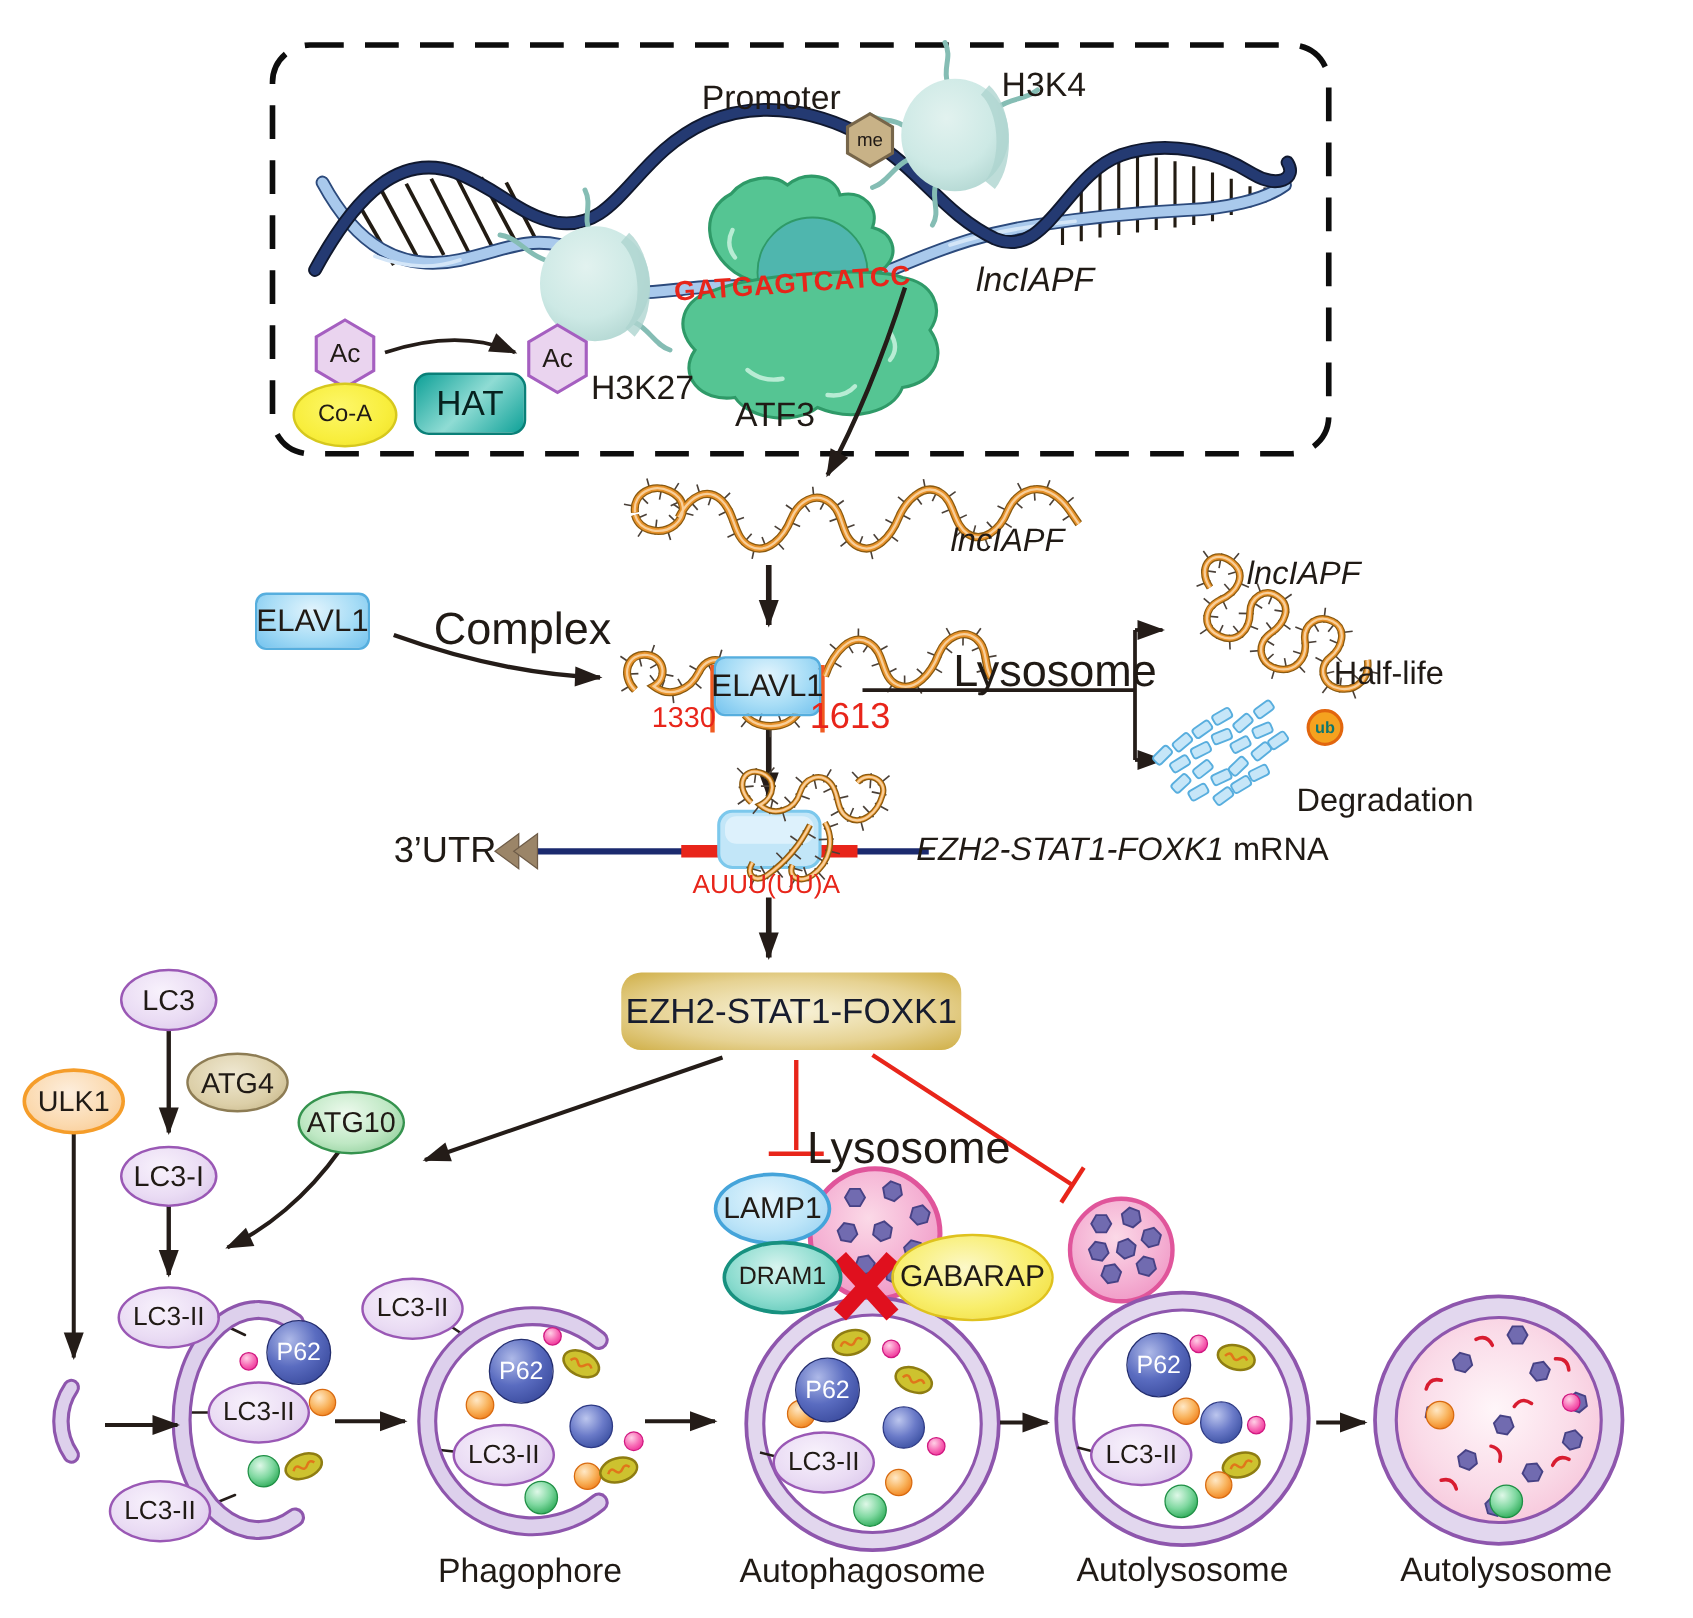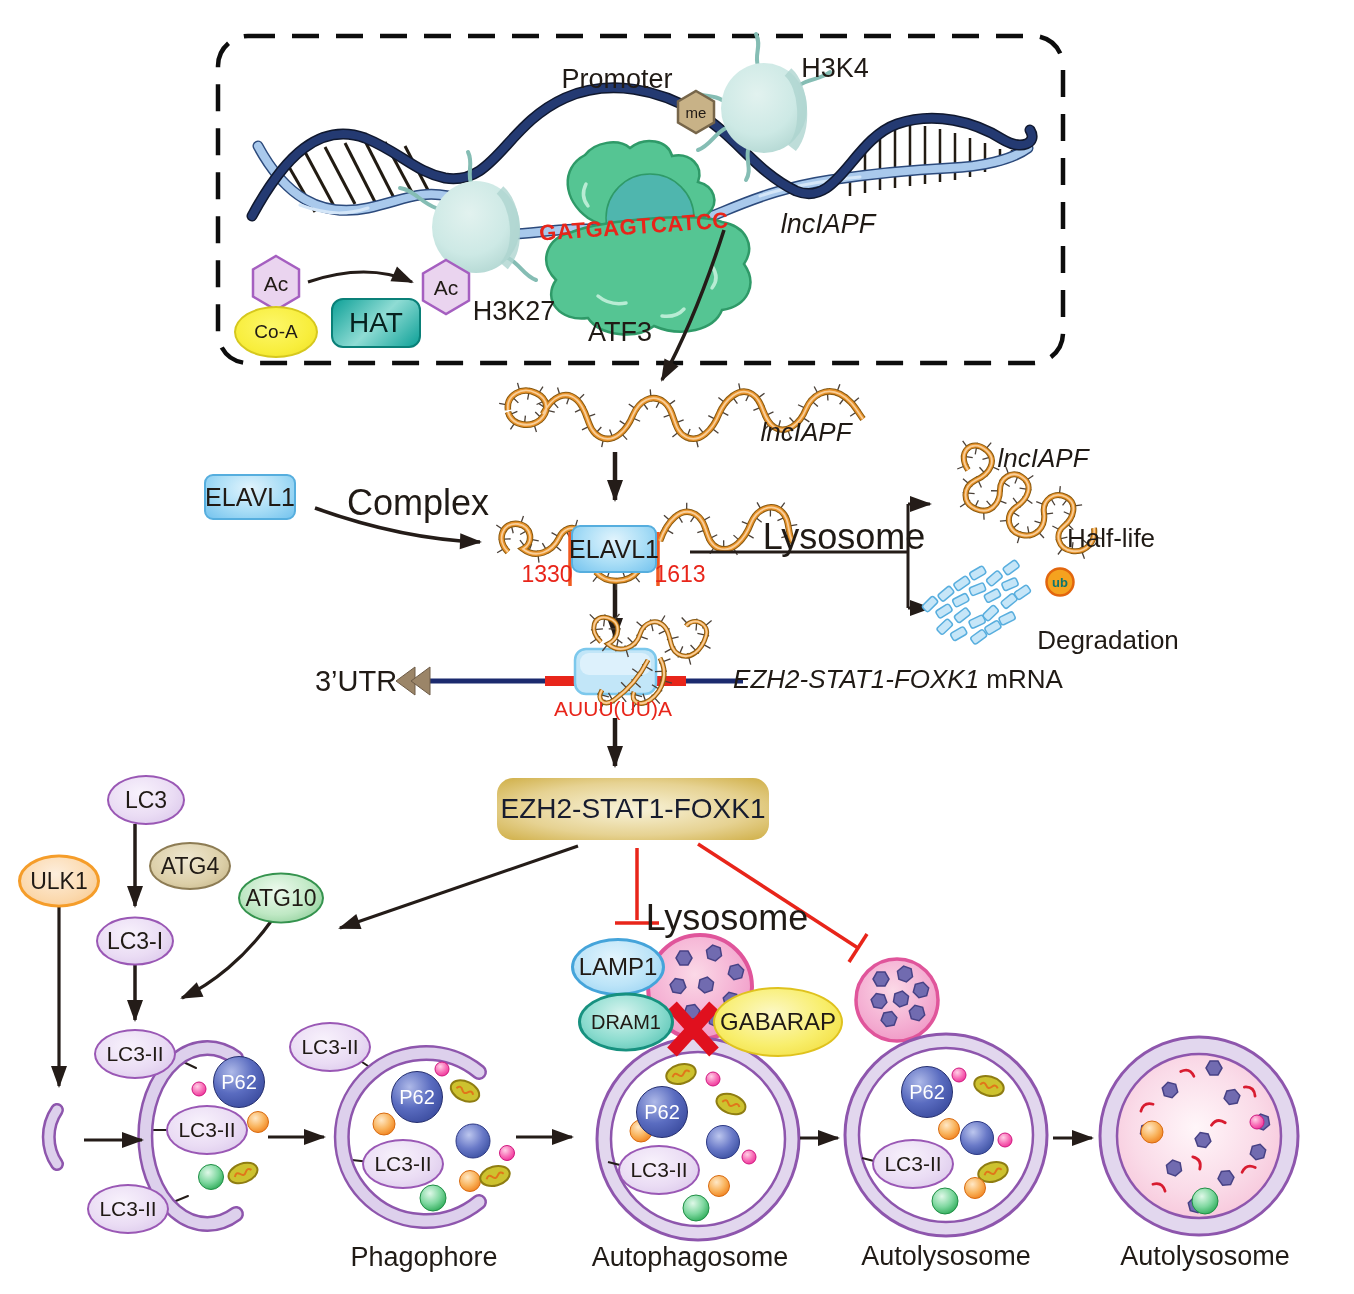--- a/index.html
+++ b/index.html
@@ -643,21 +643,21 @@
 
 <div class="t it lbl26" style="left:806px;top:432px;">lncIAPF</div>
 <div class="box bluebox" style="left:250px;top:497px;width:88px;height:42px;">
   <span>ELAVL1</span>
     </div>
 <div class="t lbl28" style="left:418px;top:503px;">Complex</div>
 <div class="box bluebox" style="left:614px;top:549px;width:82px;height:44px;">
   <span>ELAVL1</span>
     </div>
 <div class="t red" style="left:547px;top:574px;font-size:23px;">1330</div>
-<div class="t red" style="left:680px;top:574px;font-size:23px;">1613</div>
+<div class="t red" style="left:680px;top:574px;font-size:29px;">1613</div>
 <div class="t lbl28" style="left:844px;top:537px;">Lysosome</div>
 <div class="t it lbl26" style="left:1043px;top:458px;">lncIAPF</div>
 <div class="t lbl26" style="left:1111px;top:538px;">Half-life</div>
 <div class="t" style="left:1060px;top:582px;font-size:13px;font-weight:bold;color:#0f766e;">ub</div>
 <div class="t lbl26" style="left:1108px;top:640px;">Degradation</div>
 
 <div class="t" style="left:356px;top:681px;font-size:29px;">3’UTR</div>
 <div class="t red" style="left:613px;top:708px;font-size:21px;">AUUU(UU)A</div>
 <div class="t lbl26" style="left:898px;top:679px;"><span class="it">EZH2-STAT1-FOXK1</span><span> mRNA</span></div>
 
@@ -672,21 +672,21 @@
 <div class="pe teE" style="left:626px;top:1022px;width:90px;height:53px;">
   <span>DRAM1</span>
     </div>
 <div class="pe yeE" style="left:778px;top:1022px;width:126px;height:66px;">
   <span>GABARAP</span>
     </div>
 
 <div class="pe orE" style="left:59px;top:881px;width:76px;height:47px;">
   <span>ULK1</span>
     </div>
-<div class="pe lav" style="left:146px;top:800px;width:74px;height:46px;align-items:center;">
+<div class="pe lav" style="left:135px;top:800px;width:74px;height:46px;align-items:center;">
   <span>LC3</span>
     </div>
 <div class="pe tanE" style="left:190px;top:866px;width:78px;height:44px;">
   <span>ATG4</span>
     </div>
 <div class="pe grE" style="left:281px;top:898px;width:82px;height:47px;">
   <span>ATG10</span>
     </div>
 <div class="pe lav" style="left:135px;top:941px;width:74px;height:45px;">
   <span>LC3-I</span>

